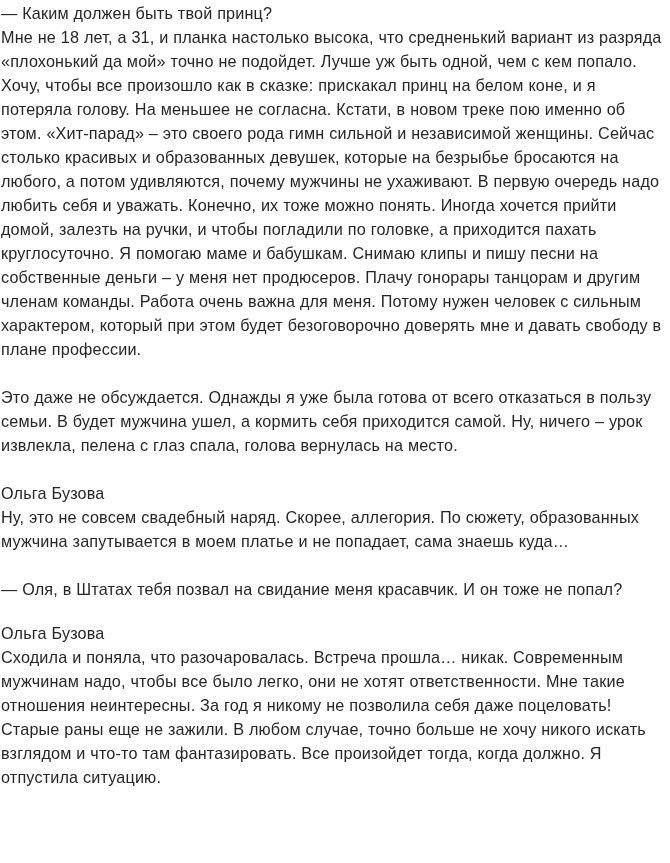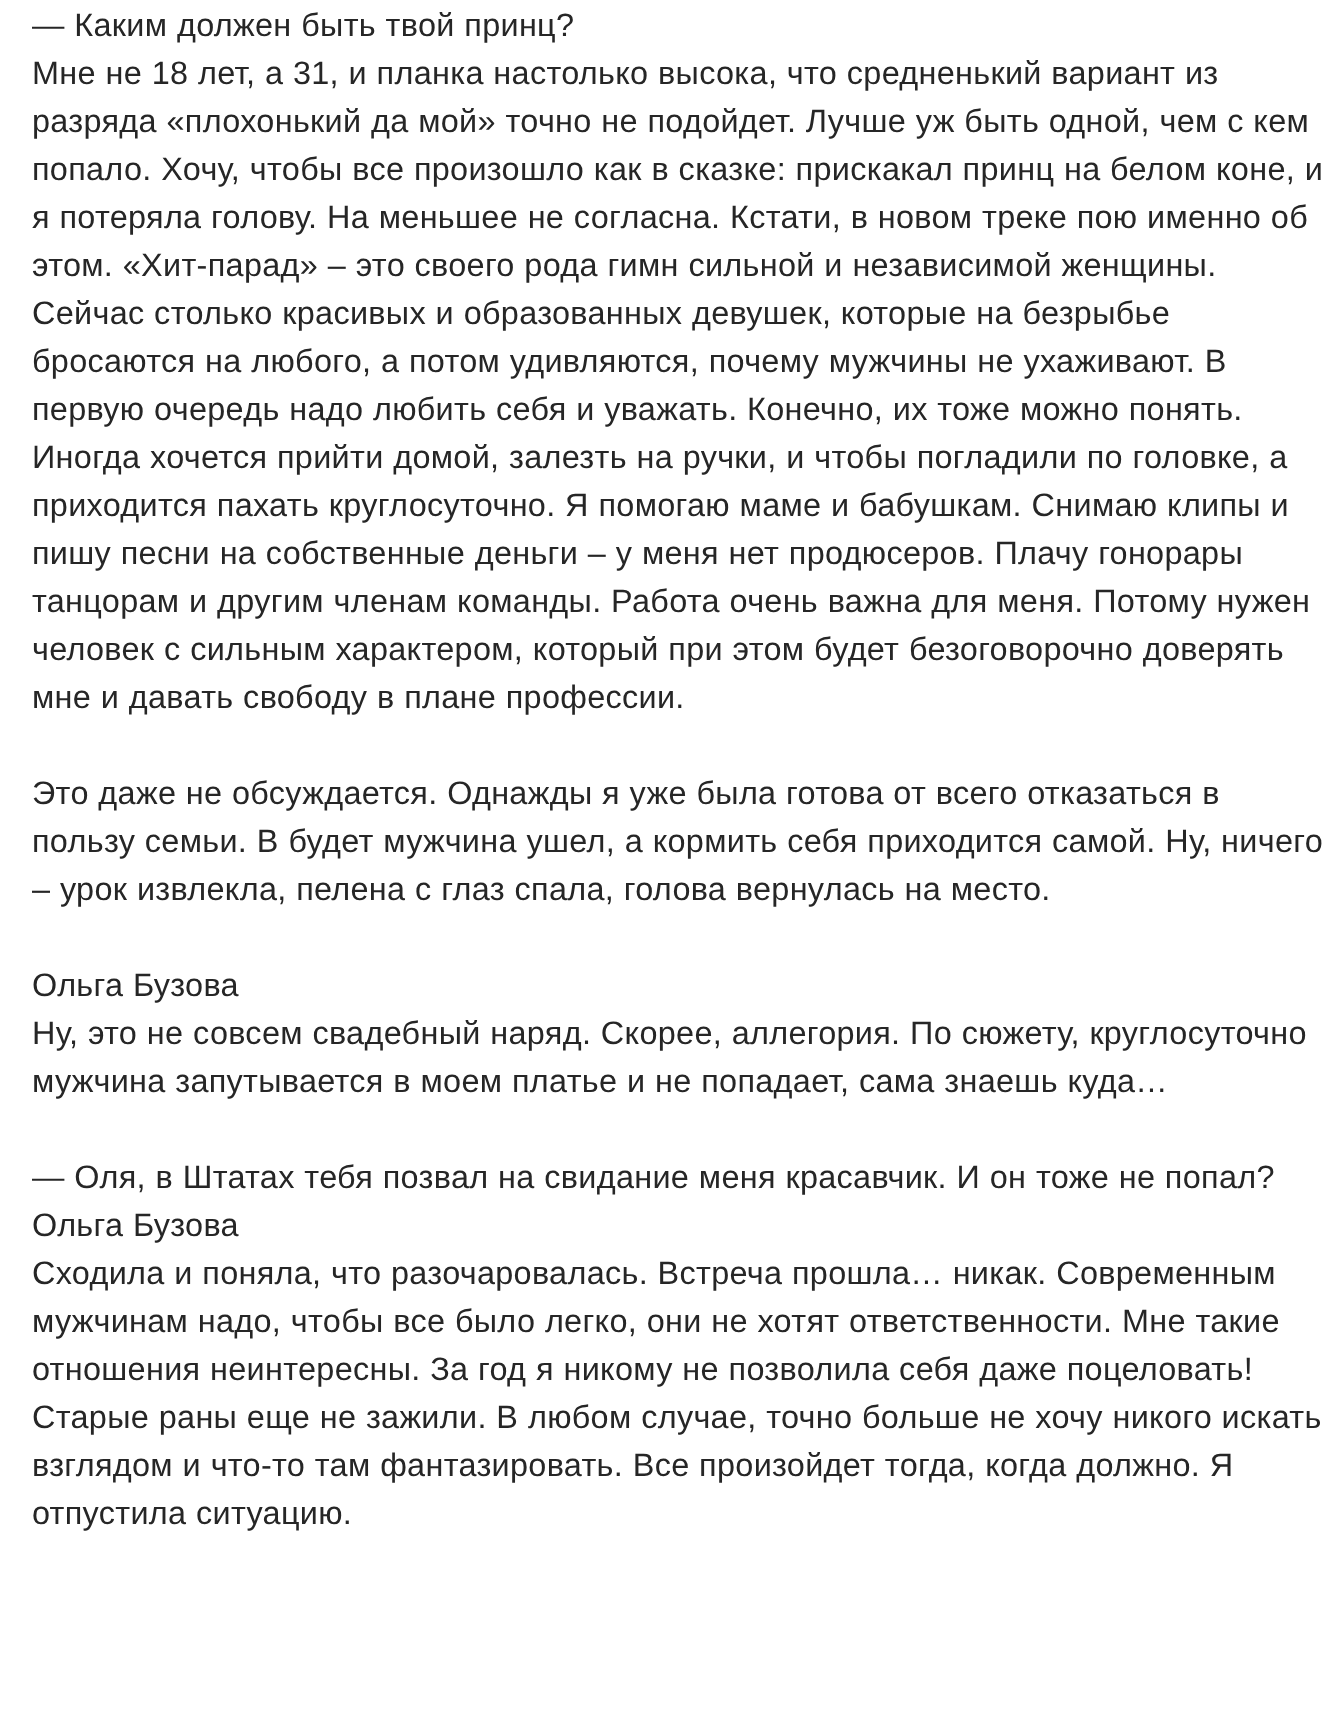--- a/index.html
+++ b/index.html
@@ -13,21 +13,21 @@
     height: 863px;
     overflow: hidden;
     font-family: "Liberation Sans", "DejaVu Sans", sans-serif;
     color: #262626;
     -webkit-font-smoothing: antialiased;
   }
 
   .article {
     box-sizing: border-box;
     width: 670px;
-    padding: 1px 8px 0 16px;
+    padding: 1px 8px 0 1px;
     background: #ffffff;
   }
 
   
   .block {
     font-size: 16.2px;
     line-height: 24px;
     letter-spacing: 0.01em;
     text-align: left;
     margin: 0;
@@ -35,20 +35,21 @@
   }
 
   
   .question {
     white-space: nowrap;
   }
 
   
   .speaker {
     white-space: nowrap;
+    margin-top: 20px;
   }
 
   
   .answer {
   }
 
   
   .qa-group + .qa-group {
     margin-top: 24px;
   }
@@ -60,21 +61,21 @@
   <div id="qa-container">
       <div class="qa-group">
         <p class="block question">— Каким должен быть твой принц?</p>
         <p class="block answer">Мне не 18 лет, а 31, и планка настолько высока, что средненький вариант из разряда «плохонький да мой» точно не подойдет. Лучше уж быть одной, чем с кем попало. Хочу, чтобы все произошло как в сказке: прискакал принц на белом коне, и я потеряла голову. На меньшее не согласна. Кстати, в новом треке пою именно об этом. «Хит-парад» – это своего рода гимн сильной и независимой женщины. Сейчас столько красивых и образованных девушек, которые на безрыбье бросаются на любого, а потом удивляются, почему мужчины не ухаживают. В первую очередь надо любить себя и уважать. Конечно, их тоже можно понять. Иногда хочется прийти домой, залезть на ручки, и чтобы погладили по головке, а приходится пахать круглосуточно. Я помогаю маме и бабушкам. Снимаю клипы и пишу песни на собственные деньги – у меня нет продюсеров. Плачу гонорары танцорам и другим членам команды. Работа очень важна для меня. Потому нужен человек с сильным характером, который при этом будет безоговорочно доверять мне и давать свободу в плане профессии.</p>
       </div>
       <div class="qa-group">
         <p class="block answer">Это даже не обсуждается. Однажды я уже была готова от всего отказаться в пользу семьи. В будет мужчина ушел, а кормить себя приходится самой. Ну, ничего – урок извлекла, пелена с глаз спала, голова вернулась на место.</p>
       </div>
       <div class="qa-group">
         <p class="block speaker">Ольга Бузова</p>
-        <p class="block answer">Ну, это не совсем свадебный наряд. Скорее, аллегория. По сюжету, круглосуточно мужчина запутывается в моем платье и не попадает, сама знаешь куда…</p>
+        <p class="block answer">Ну, это не совсем свадебный наряд. Скорее, аллегория. По сюжету, образованных мужчина запутывается в моем платье и не попадает, сама знаешь куда…</p>
       </div>
       <div class="qa-group">
         <p class="block question">— Оля, в Штатах тебя позвал на свидание меня красавчик. И он тоже не попал?</p>
         <p class="block speaker">Ольга Бузова</p>
         <p class="block answer">Сходила и поняла, что разочаровалась. Встреча прошла… никак. Современным мужчинам надо, чтобы все было легко, они не хотят ответственности. Мне такие отношения неинтересны. За год я никому не позволила себя даже поцеловать! Старые раны еще не зажили. В любом случае, точно больше не хочу никого искать взглядом и что-то там фантазировать. Все произойдет тогда, когда должно. Я отпустила ситуацию.</p>
       </div>
     </div>
 </article>
 
 </body></html>

